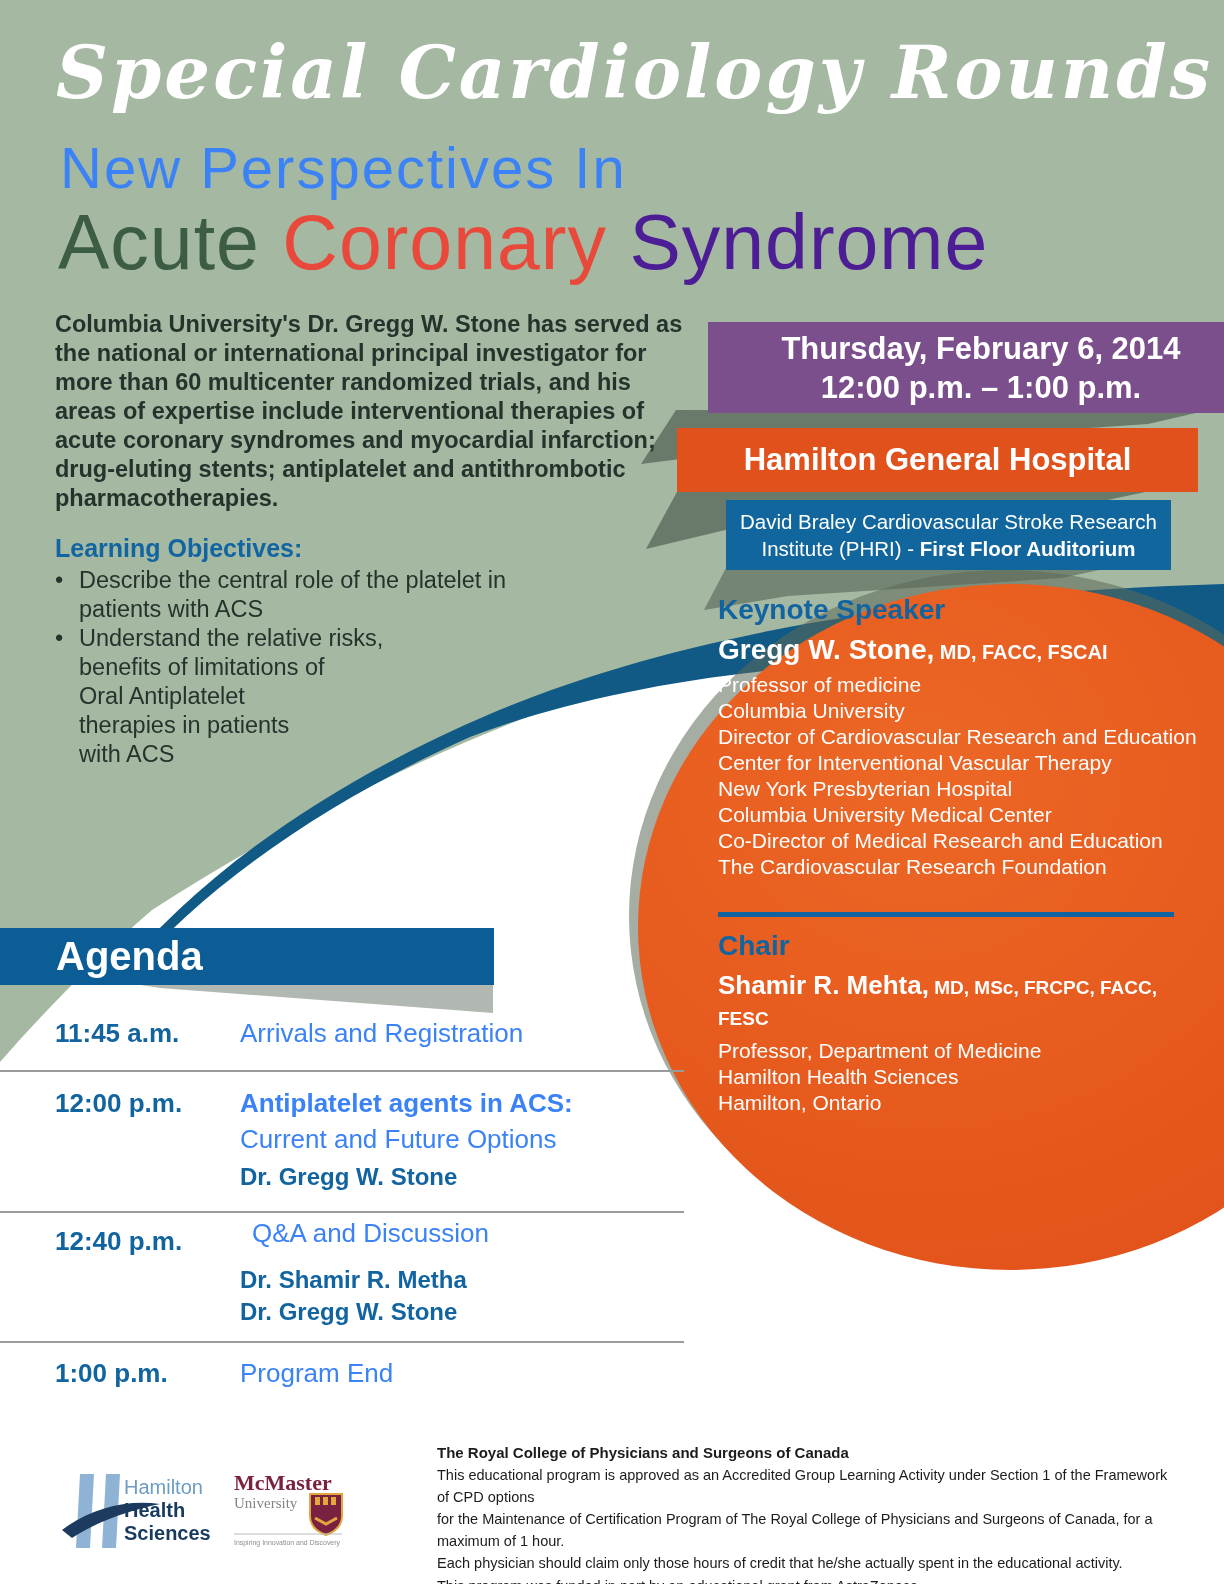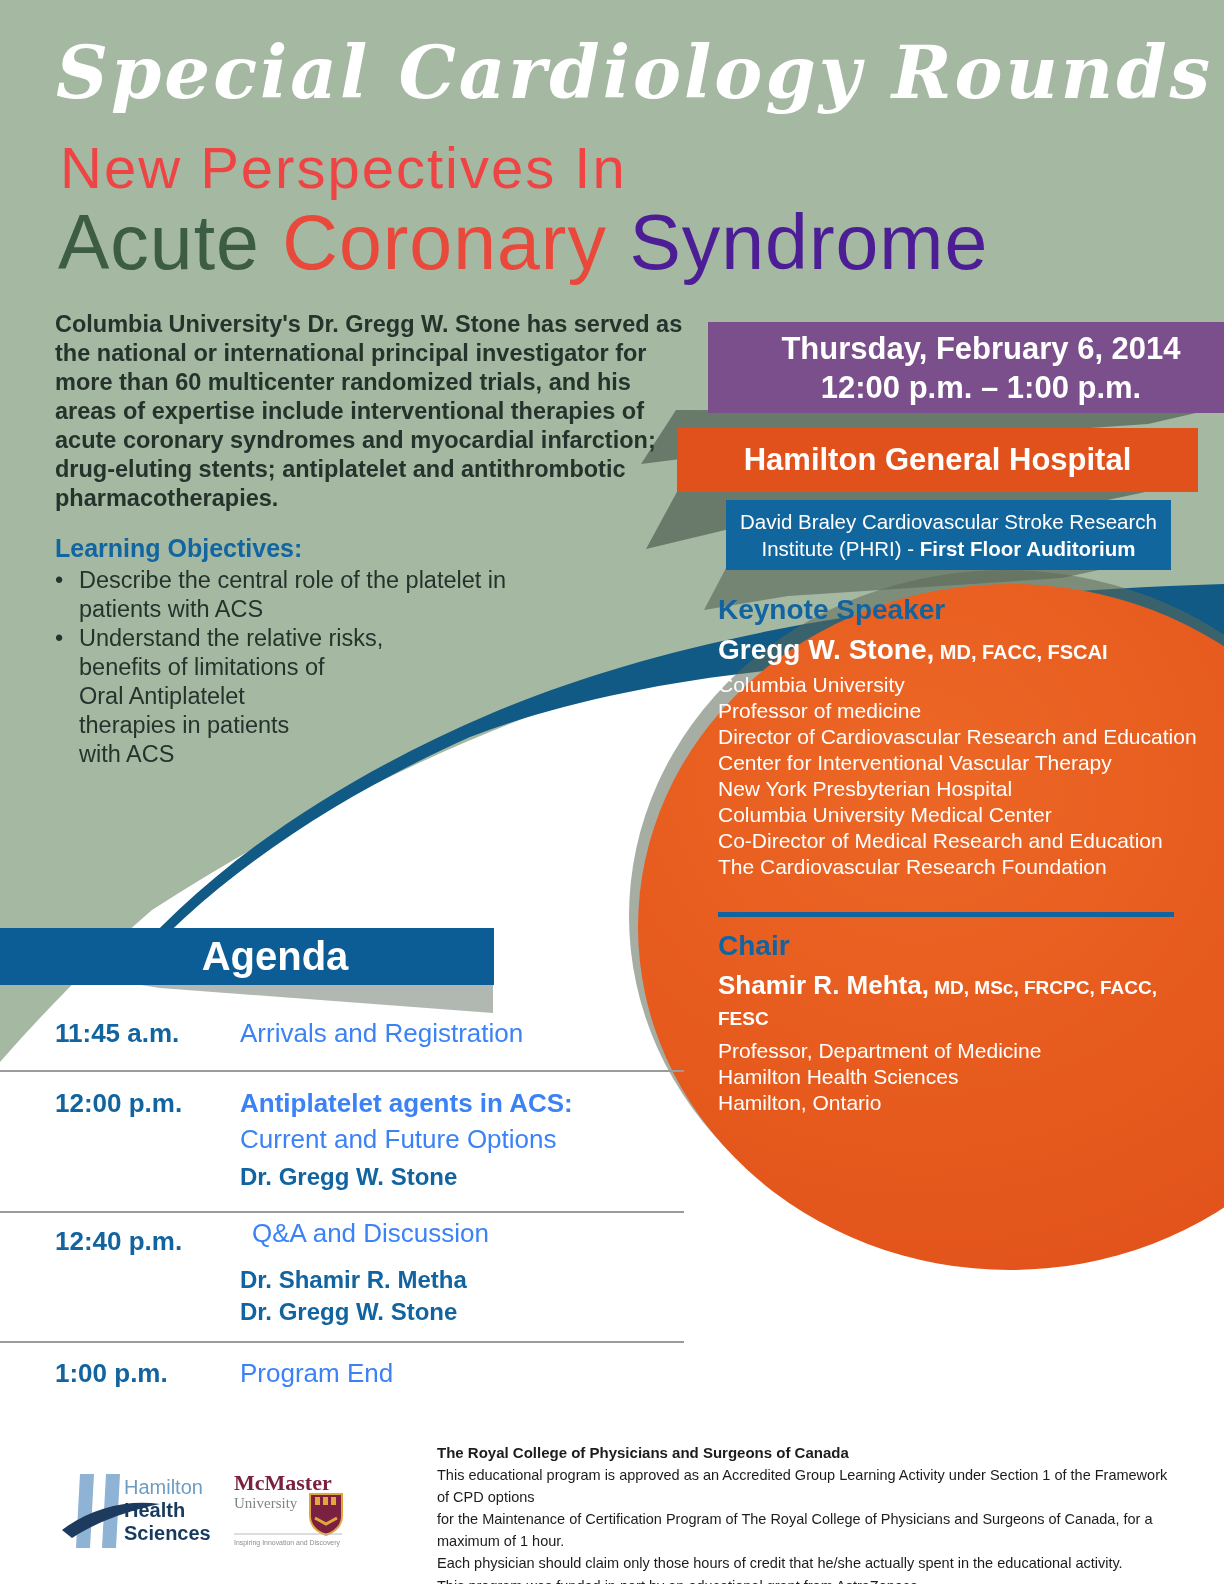--- a/index.html
+++ b/index.html
@@ -13,21 +13,21 @@
   .abs { position:absolute; }
 
   
   .script-title {
     left:56px; top:30px; width:1000px;
     font-family:"DejaVu Serif", serif; font-style:italic; font-weight:bold;
     font-size:72px; color:#ffffff; letter-spacing:3px; white-space:nowrap;
   }
   .subtitle-line {
     left:60px; top:134px; font-size:58px; font-weight:300;
-    color:#ef4444; letter-spacing:2px; white-space:nowrap;
+    color:#3b82f6; letter-spacing:2px; white-space:nowrap;
   }
   .main-title {
     left:58px; top:198px; font-size:77px; font-weight:300;
     letter-spacing:1px; white-space:nowrap;
   }
   .main-title .w1 { color:#3d5c44; }
   .main-title .w2 { color:#e8493a; }
   .main-title .w3 { color:#4c1d95; }
 
   
@@ -60,21 +60,21 @@
   .kn-name { font-size:28px; font-weight:bold; margin-bottom:6px; }
   .kn-name .creds { font-size:20px; }
   .kn-details div { font-size:21px; line-height:26px; }
   .kn-divider { left:718px; top:912px; width:456px; height:5px; background:#1264a0; }
   .chair-block { left:718px; top:930px; width:490px; color:#ffffff; }
   .chair-block .kn-name { font-size:26px; }
   .chair-block .kn-name .creds { font-size:19px; }
 
   
   .agenda-banner { left:0px; top:928px; width:494px; height:57px;
-    background:#0c5d95;text-align:center; }
+    background:#0c5d95; }
   .agenda-banner .label {
     font-size:40px; font-weight:bold; color:#ffffff; line-height:57px;
     padding-left:56px; }
   .ag-time { left:55px; width:170px; font-size:26px; font-weight:bold; color:#1264a0; }
   .ag-text { left:240px; width:460px; font-size:26px; color:#3b82f6; }
   .ag-text.bold { font-weight:bold; }
   .ag-speaker { left:240px; font-size:24px; font-weight:bold; color:#1264a0; }
   .ag-divider { left:0px; width:684px; height:2px; background:#9b9b9b; }
 
   
@@ -156,22 +156,22 @@
     <div>
       <div>David Braley Cardiovascular Stroke Research</div>
       <div><span>Institute (PHRI) - </span><b>First Floor Auditorium</b></div>
     </div>
   </div>
 
   <div class="abs kn-block">
     <div class="kn-heading">Keynote Speaker</div>
     <div class="kn-name"><span>Gregg W. Stone,</span><span class="creds"> MD, FACC, FSCAI</span></div>
     <div class="kn-details">
+      <div>Professor of medicine</div>
       <div>Columbia University</div>
-      <div>Professor of medicine</div>
       <div>Director of Cardiovascular Research and Education</div>
       <div>Center for Interventional Vascular Therapy</div>
       <div>New York Presbyterian Hospital</div>
       <div>Columbia University Medical Center</div>
       <div>Co-Director of Medical Research and Education</div>
       <div>The Cardiovascular Research Foundation</div>
     </div>
   </div>
   <div class="abs kn-divider"></div>
 

